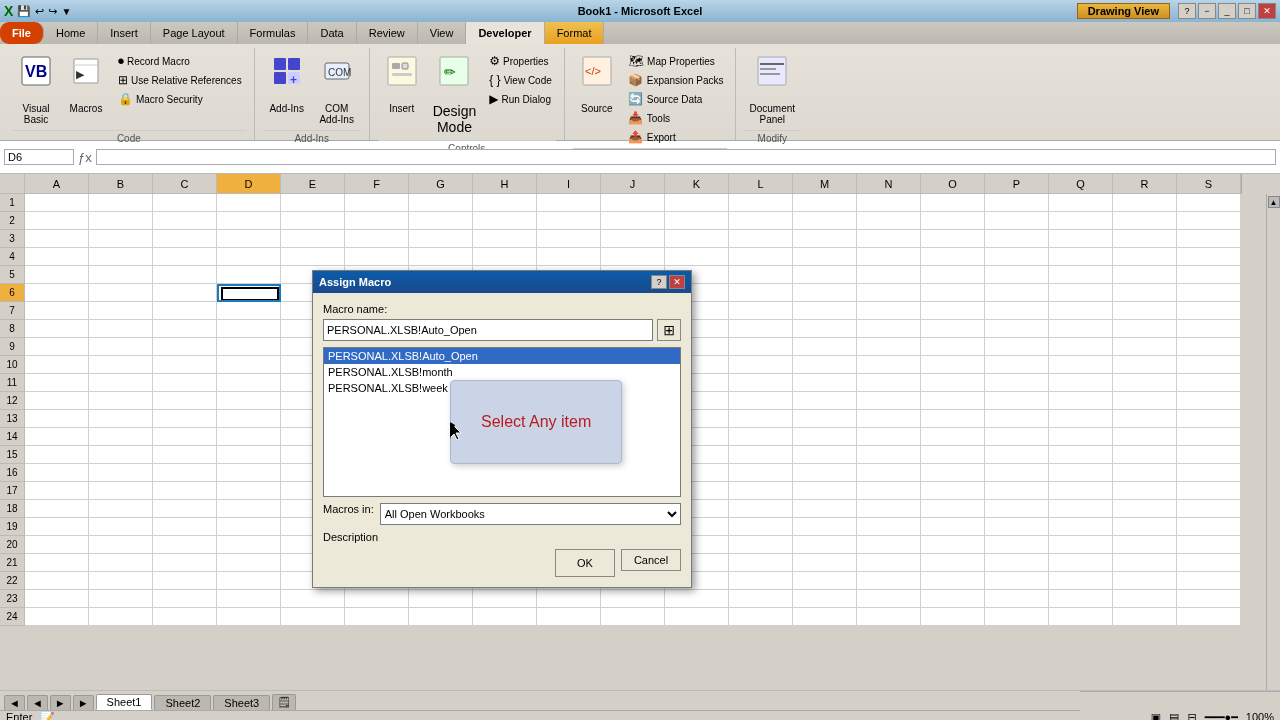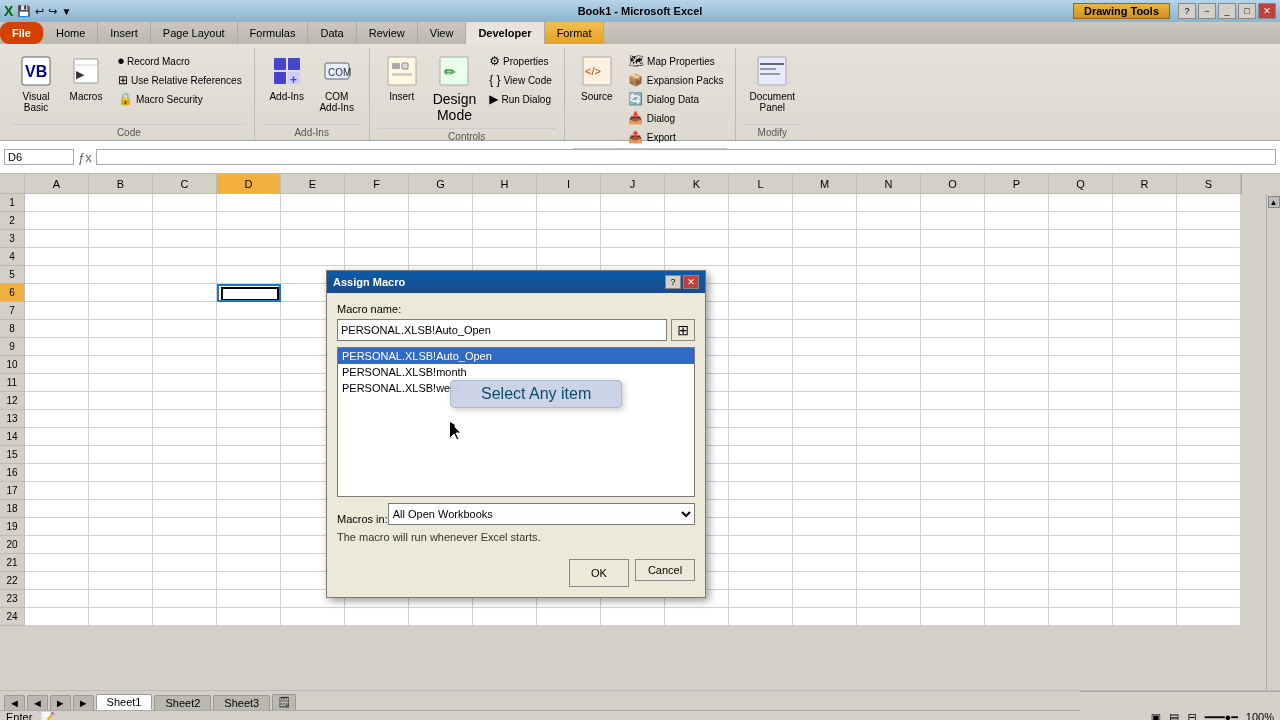--- a/index.html
+++ b/index.html
@@ -24,21 +24,21 @@
     .ribbon-tabs { display: flex; background: linear-gradient(to bottom, #ccc8c0, #bbb8b0); height: 22px; }
     .ribbon-tab { padding: 3px 12px; font-size: 11px; cursor: pointer; border-right: 1px solid #aaa; display: flex; align-items: center; }
     .ribbon-tab.active { background: #e8e4dc; border-bottom: none; font-weight: bold; }
     .ribbon-tab.highlighted { background: linear-gradient(to bottom, #f0c050, #e8a020); color: #000; }
 
     .ribbon-content { display: flex; padding: 4px 4px 0 4px; height: 96px; }
     .ribbon-group { display: flex; flex-direction: column; border-right: 1px solid #bbb; padding: 2px 8px; min-width: 60px; }
     .ribbon-group-label { font-size: 10px; text-align: center; margin-top: auto; padding-top: 2px; color: #555; border-top: 1px solid #ccc; margin-top: 2px; }
     .ribbon-buttons { display: flex; gap: 2px; flex: 1; align-items: flex-start; padding-top: 2px; }
     .ribbon-btn-large { display: flex; flex-direction: column; align-items: center; padding: 2px 4px; cursor: pointer; border: 1px solid transparent; border-radius: 2px; font-size: 10px; text-align: center; min-width: 48px; }
-    .ribbon-icon { width: 32px; height: 32px; margin-bottom: 4px; display: flex; justify-content: center; font-size: 20px; }
+    .ribbon-icon { width: 32px; height: 32px; margin-bottom: 16px; display: flex; justify-content: center; font-size: 20px; }
     .ribbon-btn-small { display: flex; align-items: center; gap: 3px; padding: 1px 3px; cursor: pointer; border: 1px solid transparent; border-radius: 2px; font-size: 10px; white-space: nowrap; }
     .ribbon-btn-small .small-icon { font-size: 12px; }
     .ribbon-stacked { display: flex; flex-direction: column; gap: 1px; }
 
     
     .formula-bar { display: flex; align-items: center; height: 22px; background: #fff; border-bottom: 1px solid #bbb; padding: 16px 4px; gap: 4px; }
     .cell-ref { width: 70px; border: 1px solid #aaa; padding: 1px 3px; font-size: 11px; }
     .formula-input { flex: 1; border: 1px solid #aaa; padding: 1px 3px; font-size: 11px; }
     .col-header { width: 64px; height: 20px; background: #d4d0c8; border-right: 1px solid #bbb; border-bottom: 1px solid #bbb; text-align: center; line-height: 20px; font-size: 11px; flex-shrink: 0; }
     .col-header.active { background: #f0b040; }
@@ -46,46 +46,46 @@
     .row-header.active { background: #f0b040; }
     .cell-row { display: flex; }
     .cell { width: 64px; height: 18px; border-right: 1px solid #d0d0d0; border-bottom: 1px solid #d0d0d0; background: #fff; font-size: 11px; padding: 0 2px; overflow: hidden; flex-shrink: 0; }
 
     
     .status-bar { height: 20px; background: #d4d0c8; border-top: 1px solid #aaa; display: flex; align-items: flex-start; padding: 0 6px; gap: 8px; font-size: 11px; }
     .sheet-tab { padding: 1px 10px; background: #bbb8b0; border: 1px solid #999; border-bottom: none; font-size: 11px; cursor: pointer; border-radius: 2px 2px 0 0; }
     .sheet-tab.active { background: #fff; border-bottom: 1px solid #fff; }
 
     
-    .dialog { position: fixed; top: 270px; left: 326px; width: 380px; background: #ece9d8; border: 1px solid #7a7a7a; box-shadow: 3px 3px 8px rgba(0,0,0,0.4); z-index: 200; }
+    .dialog { position: fixed; top: 270px; left: 312px; width: 380px; background: #ece9d8; border: 1px solid #7a7a7a; box-shadow: 3px 3px 8px rgba(0,0,0,0.4); z-index: 200; }
     .dialog-titlebar { background: linear-gradient(to bottom, #0a5baa, #1a4a8a); color: #fff; height: 22px; display: flex; align-items: center; justify-content: space-between; padding: 0 6px; font-size: 11px; font-weight: bold; }
     .dialog-title-controls { display: flex; gap: 2px; }
     .dialog-btn { width: 16px; height: 14px; background: #d4d0c8; border: 1px solid #888; font-size: 9px; cursor: pointer; display: flex; align-items: center; justify-content: center; color: #000; }
     .dialog-content { padding: 10px; }
     .dialog-label { font-size: 11px; margin-bottom: 4px; }
     .dialog-name-row { display: flex; gap: 4px; margin-bottom: 6px; }
     .dialog-name-input { flex: 1; height: 22px; border: 1px solid #7a7a7a; padding: 1px 3px; font-size: 11px; background: #fff; }
     .dialog-browse-btn { width: 24px; height: 22px; background: #ece9d8; border: 1px solid #888; cursor: pointer; display: flex; align-items: center; justify-content: center; font-size: 14px; }
     .dialog-list-area { display: flex; gap: 6px; margin-bottom: 6px; }
     .dialog-list { flex: 1; height: 150px; background: #fff; border: 1px solid #7a7a7a; overflow-y: auto; font-size: 11px; }
     .dialog-list-item { padding: 2px 4px; cursor: pointer; }
     .dialog-list-item.selected { background: #316ac5; color: #fff; }
     .dialog-action-btns { display: flex; flex-direction: column; gap: 4px; }
     .dialog-action-btn { width: 68px; height: 22px; background: #ece9d8; border: 1px solid #888; cursor: pointer; font-size: 11px; }
-    .dialog-macros-row { display: flex; align-items: flex-end; gap: 0; margin-bottom: 6px; }
+    .dialog-macros-row { display: flex; align-items: flex-start; gap: 6px; margin-bottom: 6px; }
     .dialog-macros-label { font-size: 11px; white-space: nowrap; }
     .dialog-macros-select { flex: 1; height: 22px; border: 1px solid #7a7a7a; background: #fff; font-size: 11px; }
     .dialog-desc-label { font-size: 11px; margin-bottom: 2px; }
     .dialog-desc-text { font-size: 11px; color: #333; margin-bottom: 8px; min-height: 16px; }
     .dialog-footer { display: flex; justify-content: flex-end; gap: 6px; padding-top: 4px; }
     .dialog-ok-btn { width: 60px; height: 28px; background: #ece9d8; border: 1px solid #888; cursor: pointer; font-size: 11px; }
     .dialog-cancel-btn { width: 60px; height: 22px; background: #ece9d8; border: 1px solid #888; cursor: pointer; font-size: 11px; }
 
     
-    .tooltip-overlay { position: fixed; top: 380px; left: 450px; background: rgba(200,210,230,0.95); border: 1px solid #aabbd0; border-radius: 4px; padding: 4px 30px; font-size: 16px; color: #0c4a6e; z-index: 300; white-space: nowrap; box-shadow: 2px 2px 6px rgba(0,0,0,0.2); }
+    .tooltip-overlay { position: fixed; top: 380px; left: 450px; background: rgba(200,210,230,0.95); border: 1px solid #aabbd0; border-radius: 4px; padding: 32px 30px; font-size: 16px; color: #b91c1c; z-index: 300; white-space: nowrap; box-shadow: 2px 2px 6px rgba(0,0,0,0.2); }
 
     
     .cursor { position: fixed; top: 422px; left: 450px; width: 12px; height: 18px; z-index: 400; pointer-events: none; }
     .cursor::before { content: ''; display: block; width: 0; height: 0; border-left: 5px solid #000; border-right: 3px solid transparent; border-bottom: 14px solid transparent; border-top: 3px solid transparent; position: absolute; }
 
     .scrollbar-v { width: 14px; background: #d4d0c8; border-left: 1px solid #aaa; }
     .scrollbar-h { height: 14px; background: #d4d0c8; border-top: 1px solid #aaa; }
 
     
     .drawing-tools-badge { background: linear-gradient(to bottom, #e8b840, #d09020); border: 1px solid #a06010; padding: 1px 10px; font-size: 11px; font-weight: bold; color: #000; margin: 0 4px; }
@@ -98,21 +98,21 @@
     <span style="font-size:14px; font-weight:bold; color:#006600;">X</span>
     <span style="font-size:11px; cursor:pointer;">💾</span>
     <span style="font-size:11px; cursor:pointer;">↩</span>
     <span style="font-size:11px; cursor:pointer;">↪</span>
     <span style="font-size:10px; cursor:pointer;">▼</span>
   </div>
   <div class="title-bar-title">
     <span>Book1 - Microsoft Excel</span>
   </div>
   <div style="display:flex; align-items:center; gap:4px;">
-    <span class="drawing-tools-badge">Drawing Tools</span>
+    <span class="drawing-tools-badge">Drawing View</span>
     <div class="title-bar-controls">
       <button class="title-btn">?</button>
       <button class="title-btn">−</button>
       <button class="title-btn">_</button>
       <button class="title-btn">□</button>
       <button class="title-btn" style="background:#c04040; color:#fff;">✕</button>
     </div>
   </div>
 </div>
 
@@ -252,25 +252,25 @@
           <div class="ribbon-btn-small">
             <span class="small-icon">🗺</span>
             <span>Map Properties</span>
           </div>
           <div class="ribbon-btn-small">
             <span class="small-icon">📦</span>
             <span>Expansion Packs</span>
           </div>
           <div class="ribbon-btn-small">
             <span class="small-icon">🔄</span>
-            <span>Dialog Data</span>
+            <span>Source Data</span>
           </div>
           <div class="ribbon-btn-small">
             <span class="small-icon">📥</span>
-            <span>Dialog</span>
+            <span>Tools</span>
           </div>
           <div class="ribbon-btn-small">
             <span class="small-icon">📤</span>
             <span>Export</span>
           </div>
         </div>
       </div>
       <div class="ribbon-group-label">XML</div>
     </div>
 
@@ -924,21 +924,21 @@
         <div class="dialog-list-item">PERSONAL.XLSB!month</div>
         <div class="dialog-list-item">PERSONAL.XLSB!week</div>
       </div>
     </div>
     <div class="dialog-macros-row">
       <span class="dialog-macros-label">Macros in:</span>
       <select class="dialog-macros-select">
         <option>All Open Workbooks</option>
       </select>
     </div>
-    <div class="dialog-desc-text">The macro will run whenever Excel starts.</div>
+    <div class="dialog-desc-label">Description</div>
     <div class="dialog-footer">
       <button class="dialog-ok-btn">OK</button>
       <button class="dialog-cancel-btn">Cancel</button>
     </div>
   </div>
 </div>
 
 <div class="tooltip-overlay">
   <span>Select Any item</span>
 </div>

